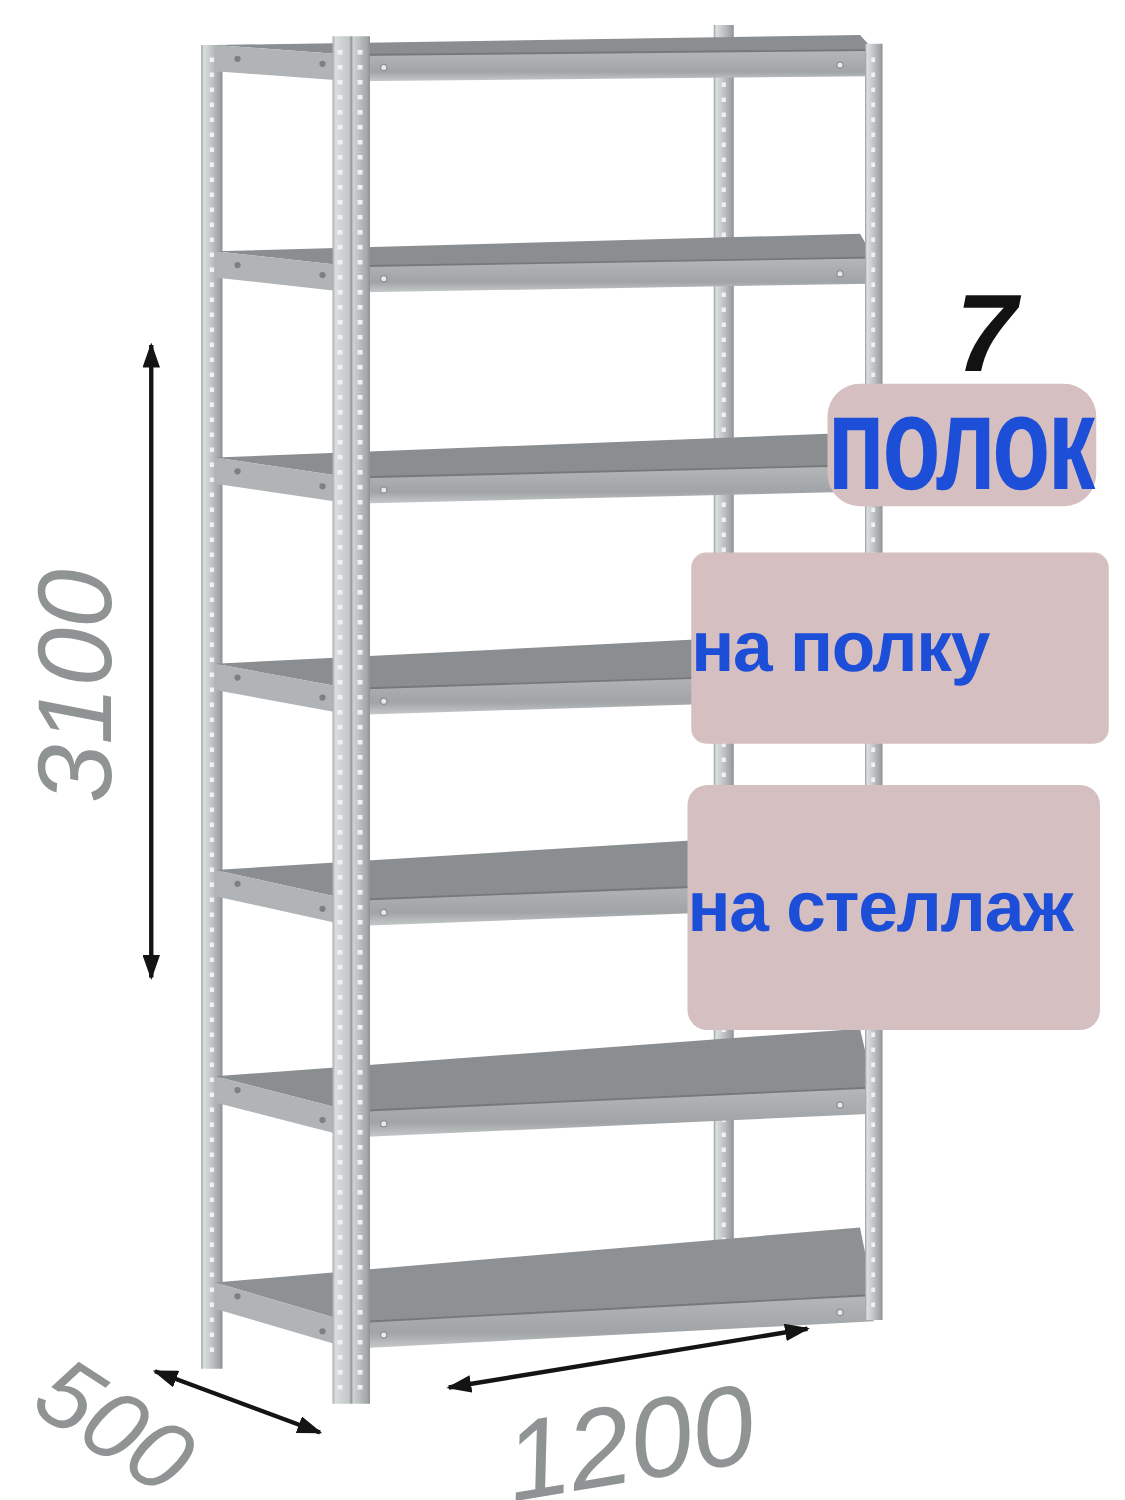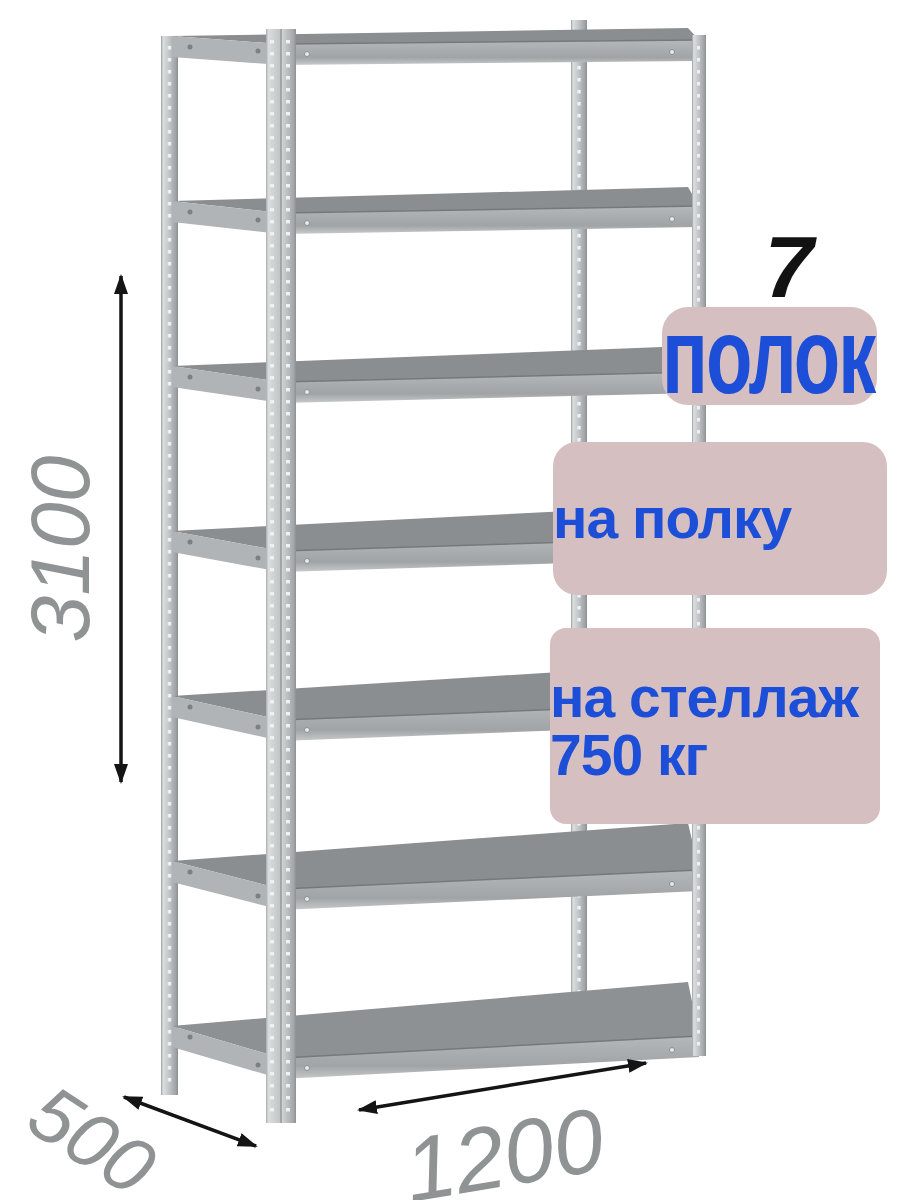--- a/index.html
+++ b/index.html
@@ -21,21 +21,21 @@
   }
   .badge{
     position:absolute;background:#d5bfc1;color:#1d4ed8;
     display:flex;flex-direction:column;align-items:flex-start;justify-content:center;
     font-weight:bold;text-align:center;
   }
   .badge-count{left:662px;top:307px;width:215px;height:98px;border-radius:26px;}
   .badge-count span{
     font-size:76px;line-height:1;letter-spacing:-2px;transform:scaleY(1.42);
   }
-  .badge-shelf{left:553px;top:442px;width:334px;height:153px;border-radius:24px;}
+  .badge-shelf{left:553px;top:442px;width:334px;height:153px;border-radius:12px;}
   .badge-rack{left:550px;top:628px;width:330px;height:196px;border-radius:16px;}
   .badge-shelf span,.badge-rack span{font-size:57px;line-height:1.02;letter-spacing:-1px;}
 </style>
 </head>
 <body>
 
 <div class="stage">
 
   <svg width="900" height="1200" viewBox="0 0 900 1200">
     <defs>
@@ -176,16 +176,15 @@
   <div class="badge badge-count">
     <span>полок</span>
   </div>
 
   <div class="badge badge-shelf">
     <span>на полку</span>
   </div>
 
   <div class="badge badge-rack">
     <span>на стеллаж</span>
-    <span>750 кг</span>
   </div>
 
 </div>
 
 </body></html>

